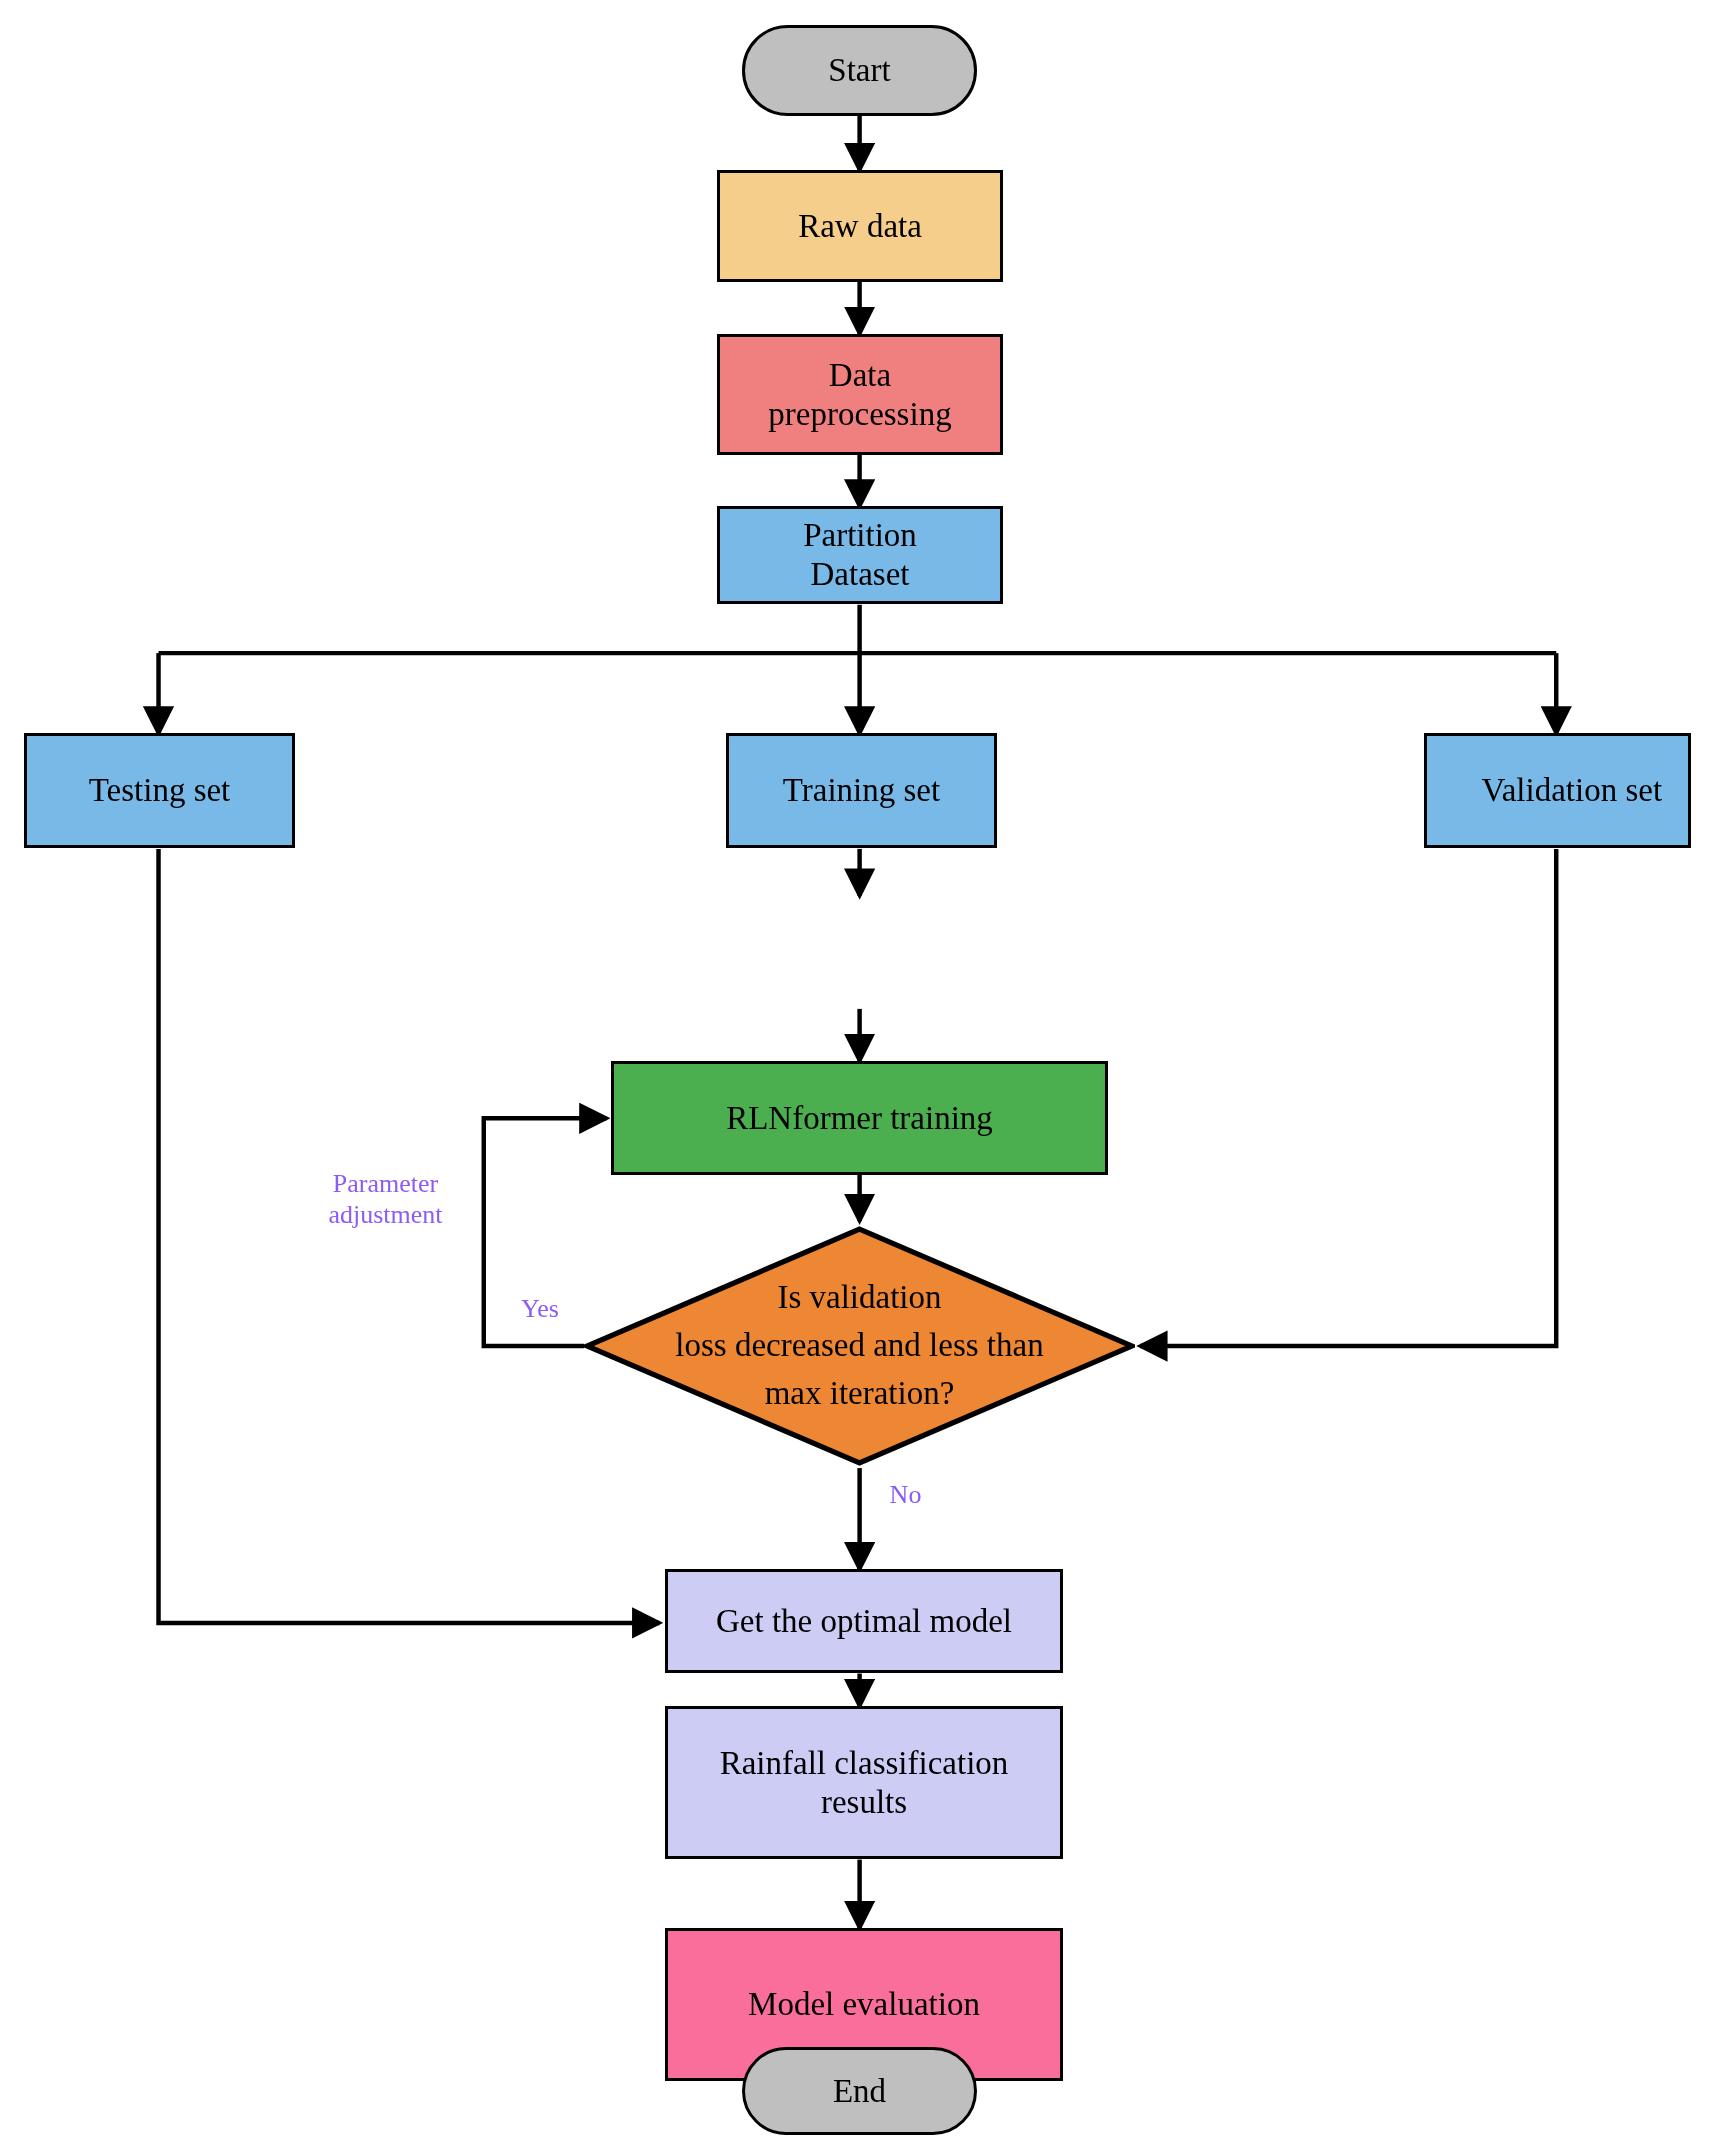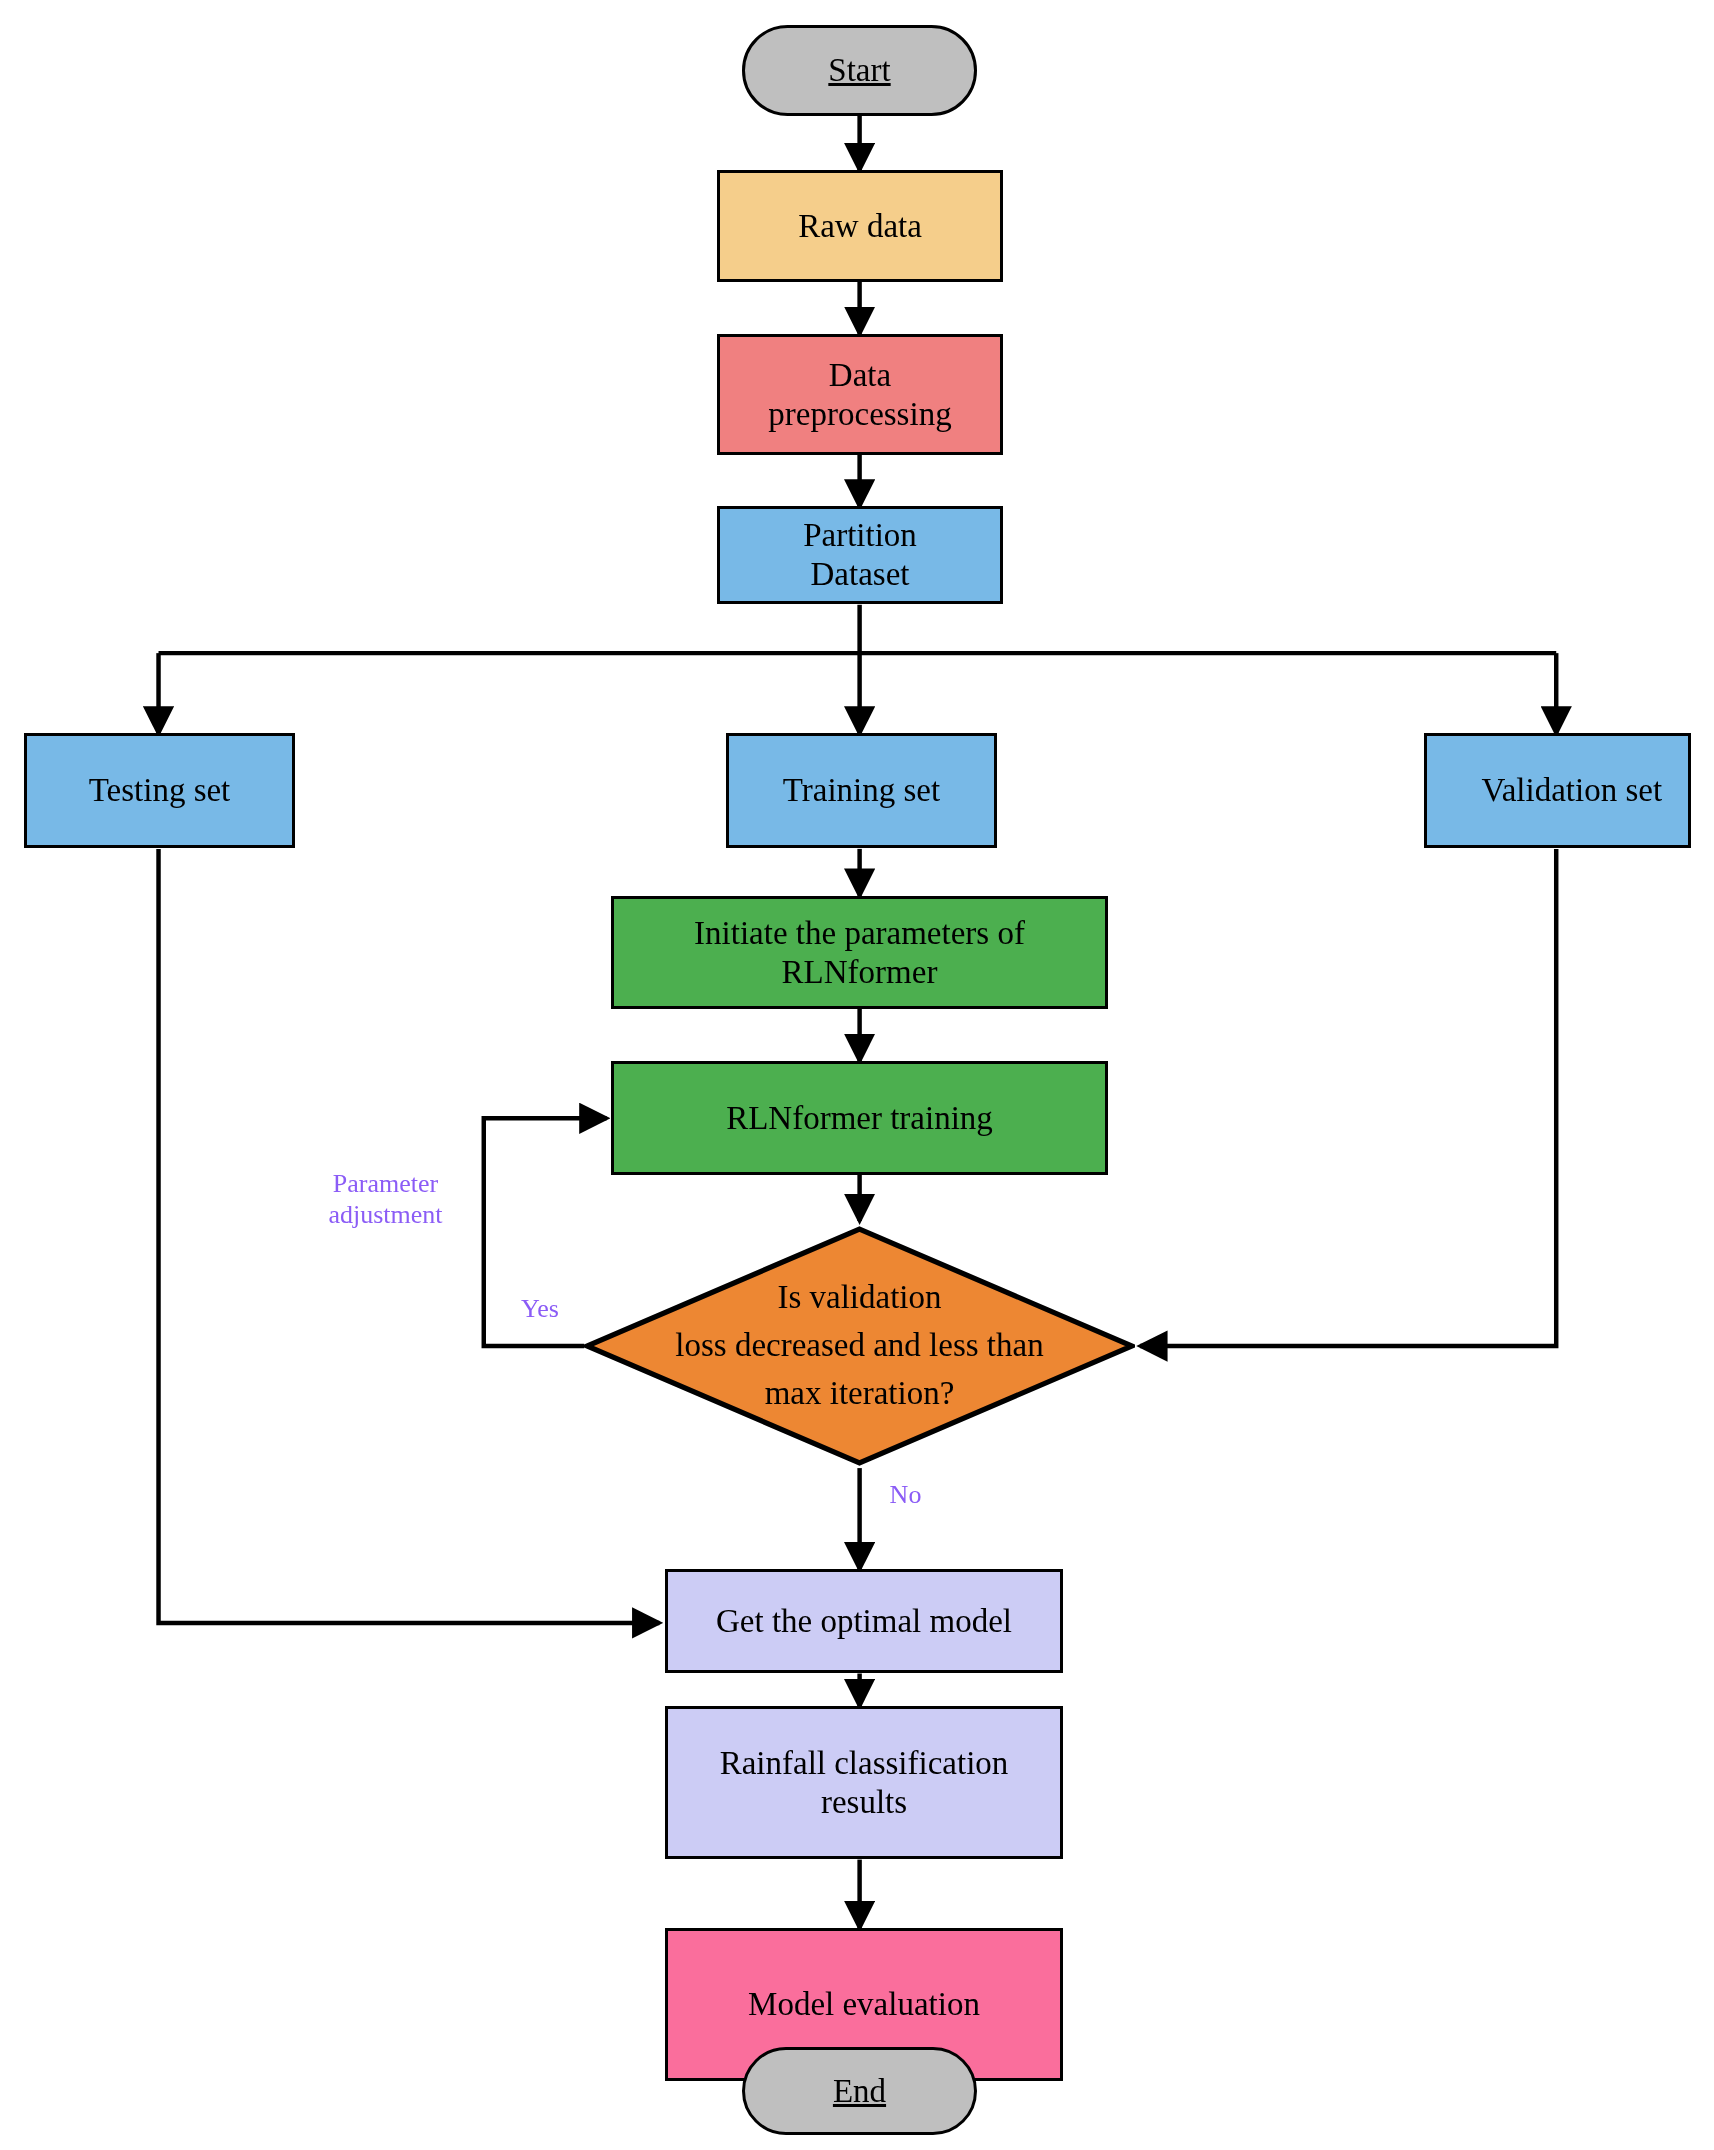--- a/index.html
+++ b/index.html
@@ -34,21 +34,20 @@
     justify-content: center;
     text-align: center;
     color: #000000;
     font-size: 33px;
     line-height: 1.18;
     padding: 3px 7.4px;
     white-space: pre-line;
   }
   .terminator {
     border-radius: 52px;
-    text-decoration: underline;
   }
   .diamond-wrap {
     position: absolute;
   }
   .diamond-label {
     position: absolute;
     left: 0;
     top: 0;
     width: 100%;
     height: 100%;
@@ -142,24 +141,20 @@
   </div>
 
   <div class="node" style="left:726px; top:733px; width:271px; height:115px; background:#78B9E7;">
     <span>Training set</span>
   </div>
 
   <div class="node" style="left:1424px; top:733px; width:267px; height:115px; background:#78B9E7;padding-left:36px;">
     <span>Validation set</span>
   </div>
 
-  <div class="node" style="left:611px; top:896px; width:497px; height:113px; background:#4CAF4F;">
-    <span>Initiate the parameters of
-RLNformer</span>
-  </div>
 
   <div class="node" style="left:611px; top:1061px; width:497px; height:114px; background:#4CAF4F;">
     <span>RLNformer training</span>
   </div>
 
   <div class="diamond-wrap" style="left:584px; top:1226px; width:551px; height:240px;">
     <svg width="551" height="240" viewBox="0 0 740 322" xmlns="http://www.w3.org/2000/svg">
       <polygon points="370,4 736,161 370,318 4,161" fill="#ED8733" stroke="#000000" stroke-width="7"></polygon>
     </svg>
     <div class="diamond-label">Is validation

